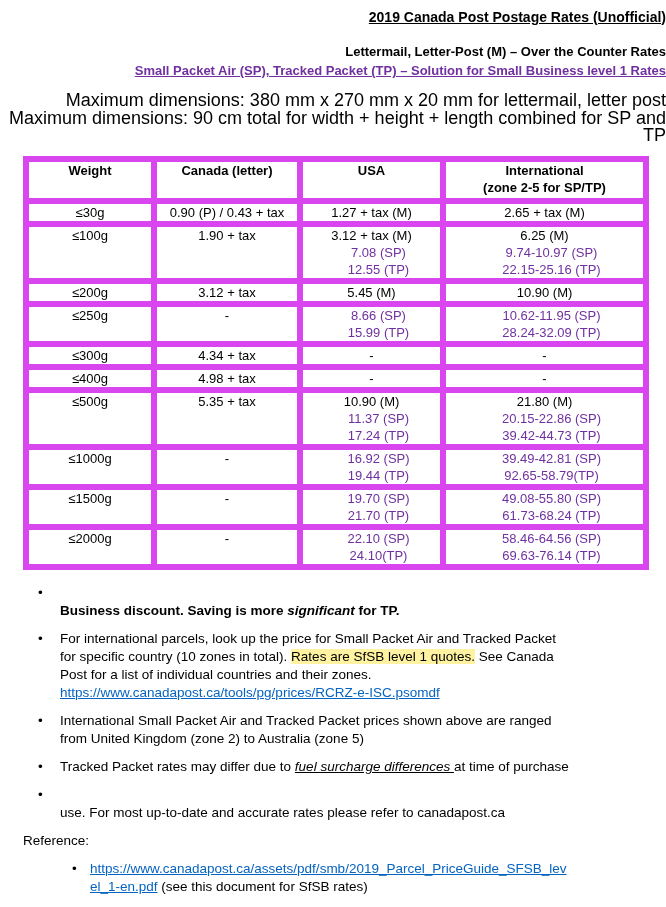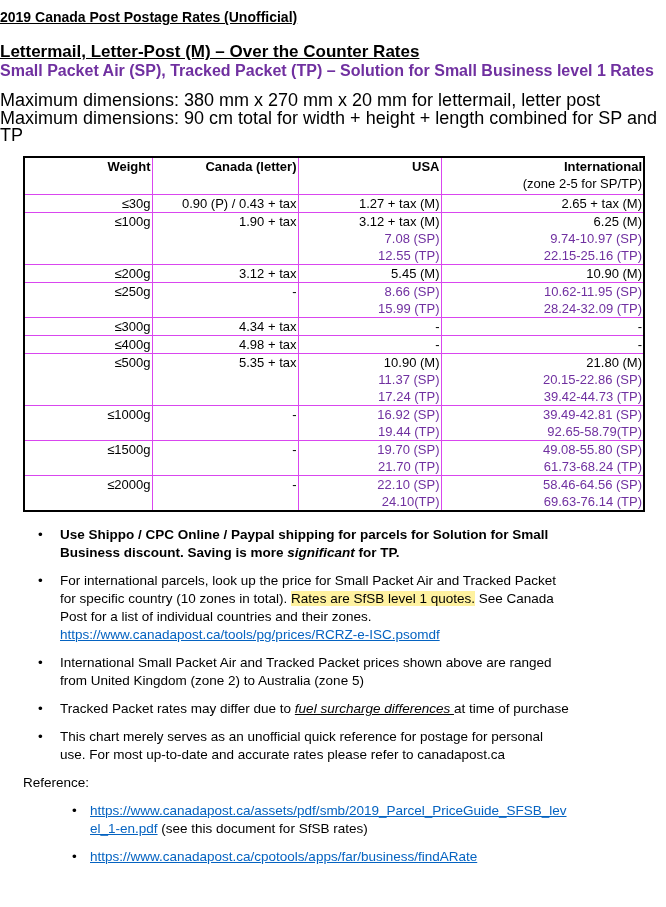--- a/index.html
+++ b/index.html
@@ -3,59 +3,59 @@
 <meta charset="utf-8">
 <style>
   html, body {
     margin: 0; padding: 0;
     width: 666px; height: 907px;
     background: #ffffff;
     font-family: "Liberation Sans", sans-serif;
     color: #000;
     overflow: hidden;
   }
-  .center { text-align: left; }
+  .center { text-align: right; }
   .title {
     margin-top: 9px;
     font-size: 14px; font-weight: bold;
     text-decoration: underline;
   }
   .subtitle1 {
     margin-top: 17px;
-    font-size: 17px; font-weight: bold;
+    font-size: 13px; font-weight: bold;
+    line-height: 19px;
+  }
+  .subtitle2 {
+    font-size: 13px; font-weight: bold;
     text-decoration: underline;
-    line-height: 19px;
-  }
-  .subtitle2 {
-    font-size: 16px; font-weight: bold;
     color: var(--purple);
     line-height: 19px;
   }
   .dims {
     margin-top: 12px;
     font-size: 18px; line-height: 17.5px;
   }
   table.rates {
     margin-left: 23px; margin-top: 11px;
     border-collapse: collapse;
     border: 2px solid #000;
     table-layout: fixed;
   }
   .rates th, .rates td {
-    border: 1px solid #d946ef;
+    border: 6px solid #d946ef;
     padding: 0 1px;
-    text-align: right;
+    text-align: center;
     vertical-align: top;
     font-size: 13px;
     line-height: 17px;
     overflow: hidden;
     white-space: nowrap;
   }
   .rates th { font-weight: bold; height: 36px; }
-  .rates .th-sub { font-weight: normal; }
+  .rates .th-sub { font-weight: bold; }
   .purple { color: var(--purple); padding-left: 14px; }
   .notes { margin-top: 14px; }
   .bullet-item {
     display: flex;
     margin-bottom: 10px;
     font-size: 13.5px;
     line-height: 18px;
   }
   .bullet-item .marker {
     flex: none;
@@ -250,37 +250,37 @@
           <div class="purple">58.46-64.56 (SP)</div>
           <div class="purple">69.63-76.14 (TP)</div>
         </td>
       </tr>
     </tbody>
 </table>
 
 <div class="notes">
     <div class="bullet-item">
       <span class="marker">•</span>
-      <div class="bullet-text"><span class="seg-b">Use Shippo / CPC Online / Paypal shipping for parcels for Solution for Small</span><br><span class="seg-b">Business discount. Saving is more </span><span class="seg-bi">significant</span><span class="seg-b"> for TP.</span></div>
+      <div class="bullet-text"><br><span class="seg-b">Business discount. Saving is more </span><span class="seg-bi">significant</span><span class="seg-b"> for TP.</span></div>
     </div>
     <div class="bullet-item">
       <span class="marker">•</span>
       <div class="bullet-text"><span>For international parcels, look up the price for Small Packet Air and Tracked Packet</span><br><span>for specific country (10 zones in total). </span><span class="seg-hl">Rates are SfSB level 1 quotes.</span><span> See Canada</span><br><span>Post for a list of individual countries and their zones.</span><br><a class="seg-link">https://www.canadapost.ca/tools/pg/prices/RCRZ-e-ISC.psomdf</a></div>
     </div>
     <div class="bullet-item">
       <span class="marker">•</span>
       <div class="bullet-text"><span>International Small Packet Air and Tracked Packet prices shown above are ranged</span><br><span>from United Kingdom (zone 2) to Australia (zone 5)</span></div>
     </div>
     <div class="bullet-item">
       <span class="marker">•</span>
       <div class="bullet-text"><span>Tracked Packet rates may differ due to </span><span class="seg-iu">fuel surcharge differences </span><span>at time of purchase</span></div>
     </div>
     <div class="bullet-item">
       <span class="marker">•</span>
-      <div class="bullet-text"><span>This chart merely serves as an unofficial quick reference for postage for personal</span><br><span>use. For most up-to-date and accurate rates please refer to canadapost.ca</span></div>
+      <div class="bullet-text"><br><span>use. For most up-to-date and accurate rates please refer to canadapost.ca</span></div>
     </div>
     <div class="ref-label">Reference:</div>
     <div class="bullet-item sub">
       <span class="marker">•</span>
       <div class="bullet-text"><a class="seg-link">https://www.canadapost.ca/assets/pdf/smb/2019_Parcel_PriceGuide_SFSB_lev</a><br><a class="seg-link">el_1-en.pdf</a><span> (see this document for SfSB rates)</span></div>
     </div>
     <div class="bullet-item sub">
       <span class="marker">•</span>
       <div class="bullet-text"><a class="seg-link">https://www.canadapost.ca/cpotools/apps/far/business/findARate</a></div>
     </div>

